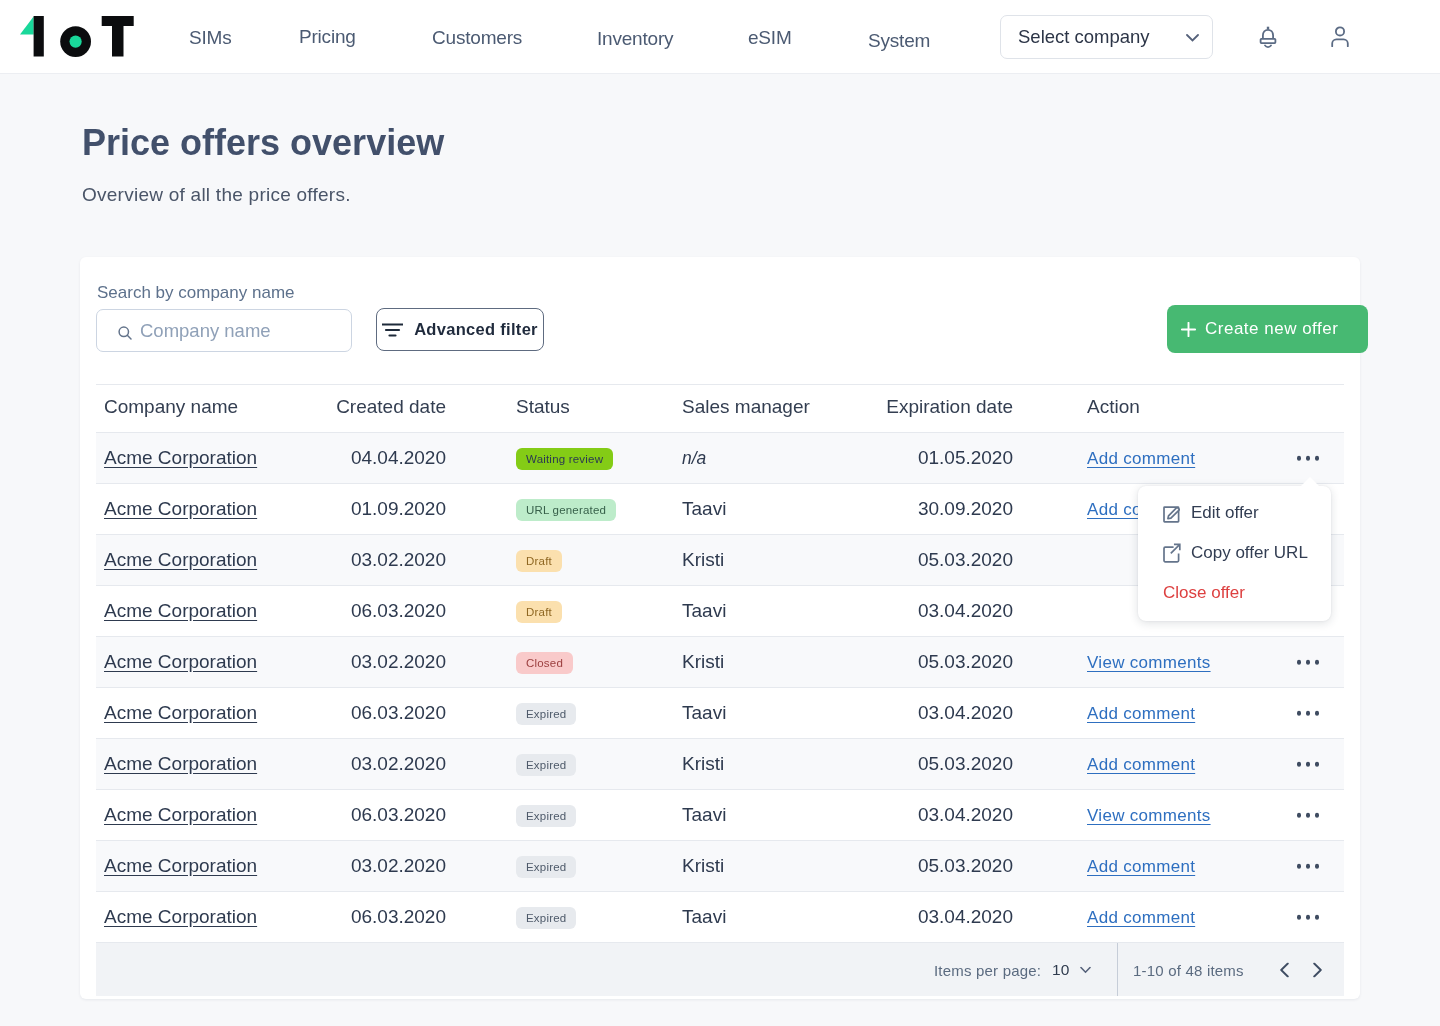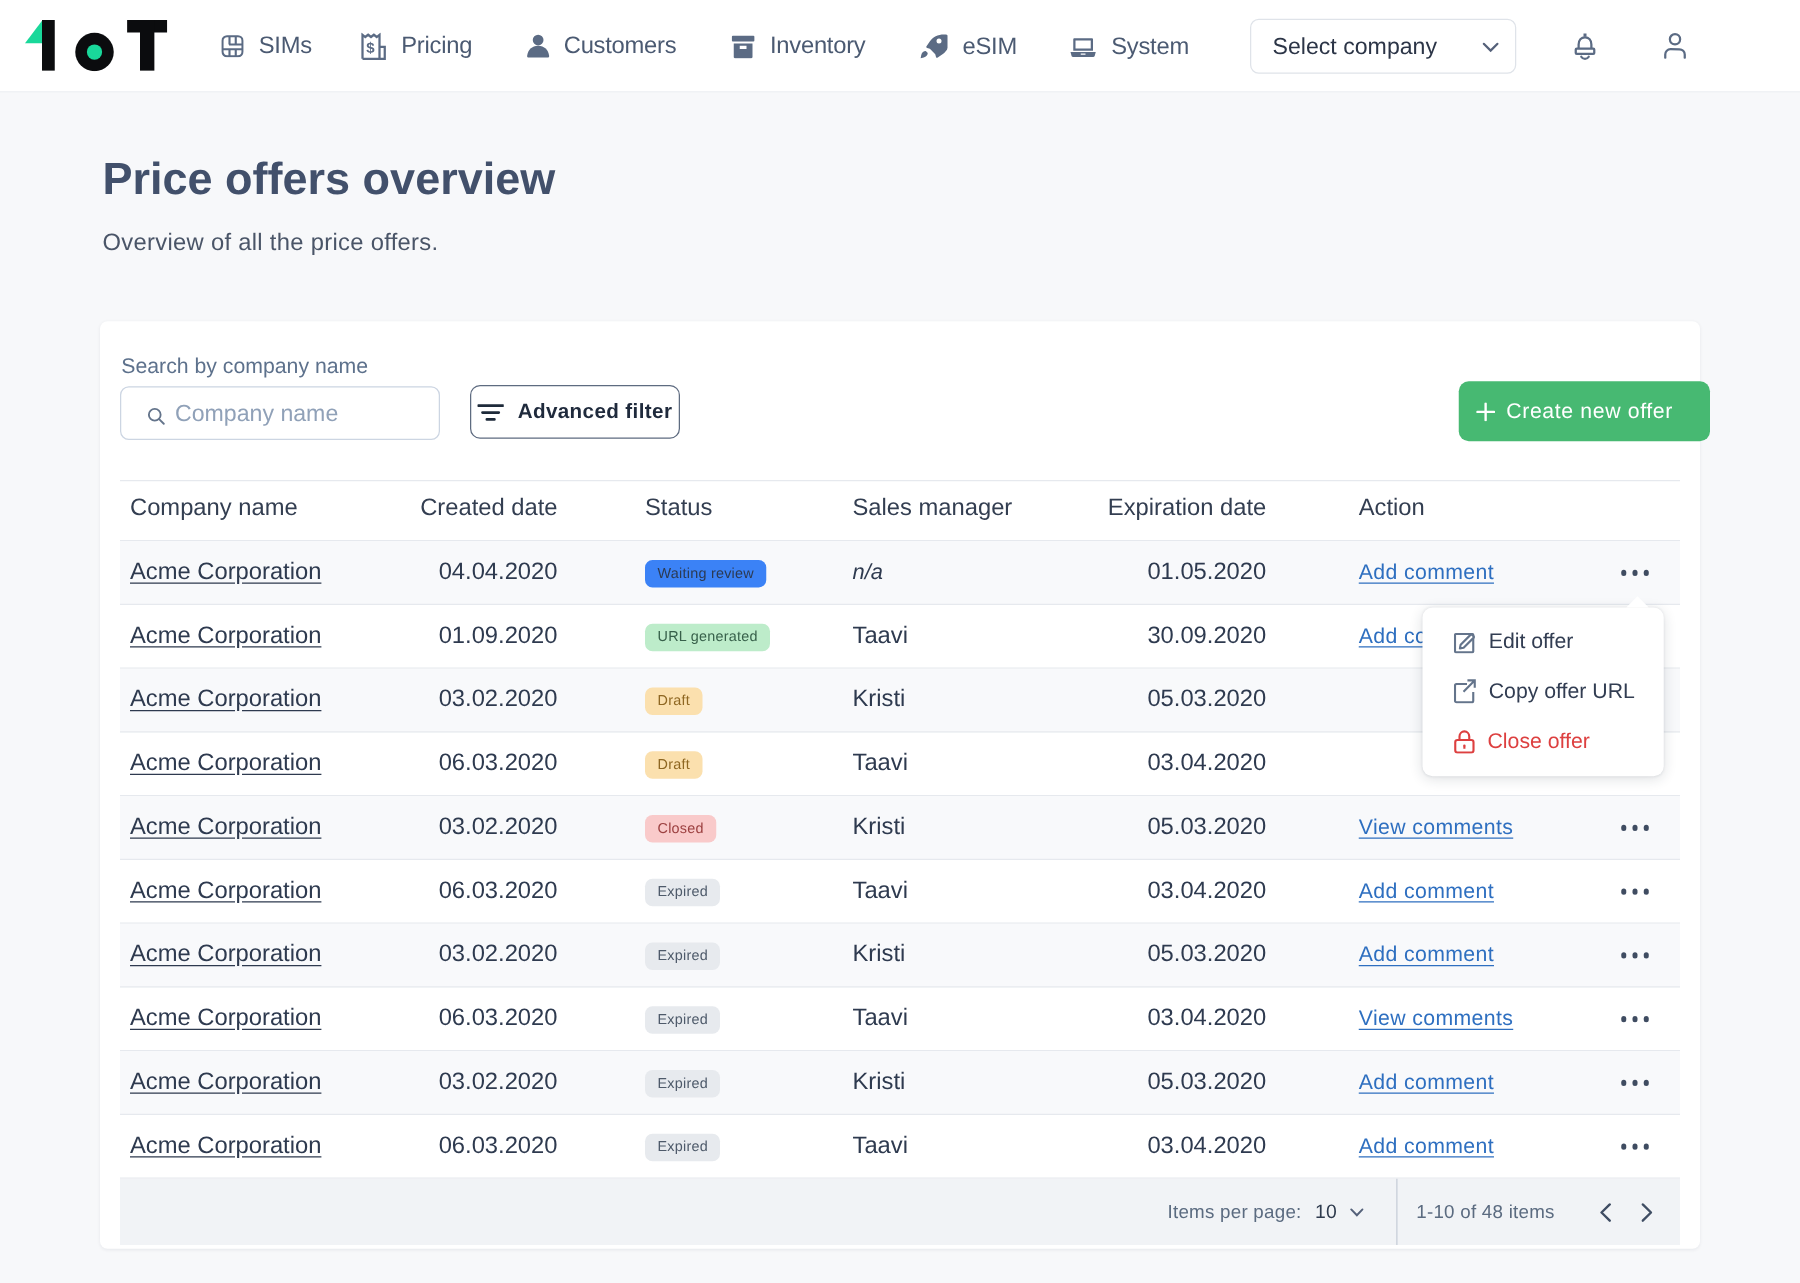--- a/index.html
+++ b/index.html
@@ -11,21 +11,21 @@
   overflow:hidden;
   color:#2e3a4f;
 }
 .abs { position:absolute; }
 
 
 header {
   position:absolute; top:0; left:0; width:1440px; height:74px;
   background:#fff; border-bottom:1px solid #eceef2;
 }
-.navitem { position:absolute; display:flex; align-items:center; color:#4b5a72; font-size:19px; letter-spacing:-0.2px; }
+.navitem { position:absolute; display:flex; align-items:center; color:#4b5a72; font-size:19px; letter-spacing:-0.2px;flex-direction:column; }
 .navitem svg { display:block; }
 .navlabel { }
 
 
 .selectbox {
   position:absolute; left:1000px; top:15px; width:213px; height:44px;
   border:1px solid #dfe3e9; border-radius:7px; background:#fff;
   display:flex; align-items:center;
 }
 .selectbox span { margin-left:17px; font-size:18.5px; letter-spacing:0; color:#2c3547; }
@@ -77,21 +77,21 @@
 .c5 { left:717px; width:200px; text-align:right; }
 .c6 { left:991px; }
 .c7 { left:1186px; width:52px; }
 .comp { color:#2e3a4f; text-decoration:underline; text-underline-offset:3px; }
 .link { color:#2e6fc0; text-decoration:underline; text-underline-offset:3px; letter-spacing:0.3px; font-size:17px; }
 .na { font-style:italic; font-size:17.5px; }
 .chip {
   display:inline-block; height:22px; line-height:22px; padding:0 10px;
   border-radius:6px; font-size:11.5px; letter-spacing:0.2px;
 }
-.chip.blue { background:#3b82f6; color:#2c3a52; }
+.chip.blue { background:#84cc16; color:#2c3a52; }
 .chip.green { background:#bdecca; color:#37604a; }
 .chip.amber { background:#fbe0ae; color:#8f6722; }
 .chip.red { background:#f9caca; color:#9c4040;text-align:center; }
 .chip.gray { background:#e7eaee; color:#4e5a6a; }
 .dots { display:flex; gap:4.7px; justify-content:center; align-items:center; }
 .dots i { width:4.5px; height:4.5px; border-radius:50%; background:#3f4c61; }
 
 
 .pager {
   position:absolute; left:16px; top:686px; width:1248px; height:53px;
@@ -105,21 +105,21 @@
   position:absolute; left:1138px; top:486px; width:193px; height:135px;
   background:#fff; border-radius:8px;
   box-shadow:0 2px 10px rgba(30,40,60,0.14), 0 0 2px rgba(30,40,60,0.08);
 }
 .menu .notch {
   position:absolute; top:-9px; left:163px; width:0; height:0;
   border-left:9px solid transparent; border-right:9px solid transparent; border-bottom:9px solid #fff;
 }
 .mi { position:absolute; left:25px; display:flex; align-items:flex-end; font-size:17px; letter-spacing:0; color:#323d52; }
 .mi svg { margin-right:10px; display:block; }
-.mi.red { color:#dd4040; }
+.mi.red { color:#dd4040;flex-direction:column; }
 </style>
 </head>
 <body>
 
 <header>
 
   <svg class="abs" style="left:20px;top:16px" width="114" height="41" viewBox="0 0 114 41">
     <polygon points="13.6,0.5 13.6,18.5 0,18.5" fill="#19d89a"></polygon>
     <rect x="13.6" y="0" width="10.2" height="40.5" fill="#0b0c0e"></rect>
     <circle cx="55.6" cy="25.6" r="15.4" fill="#0b0c0e"></circle>

